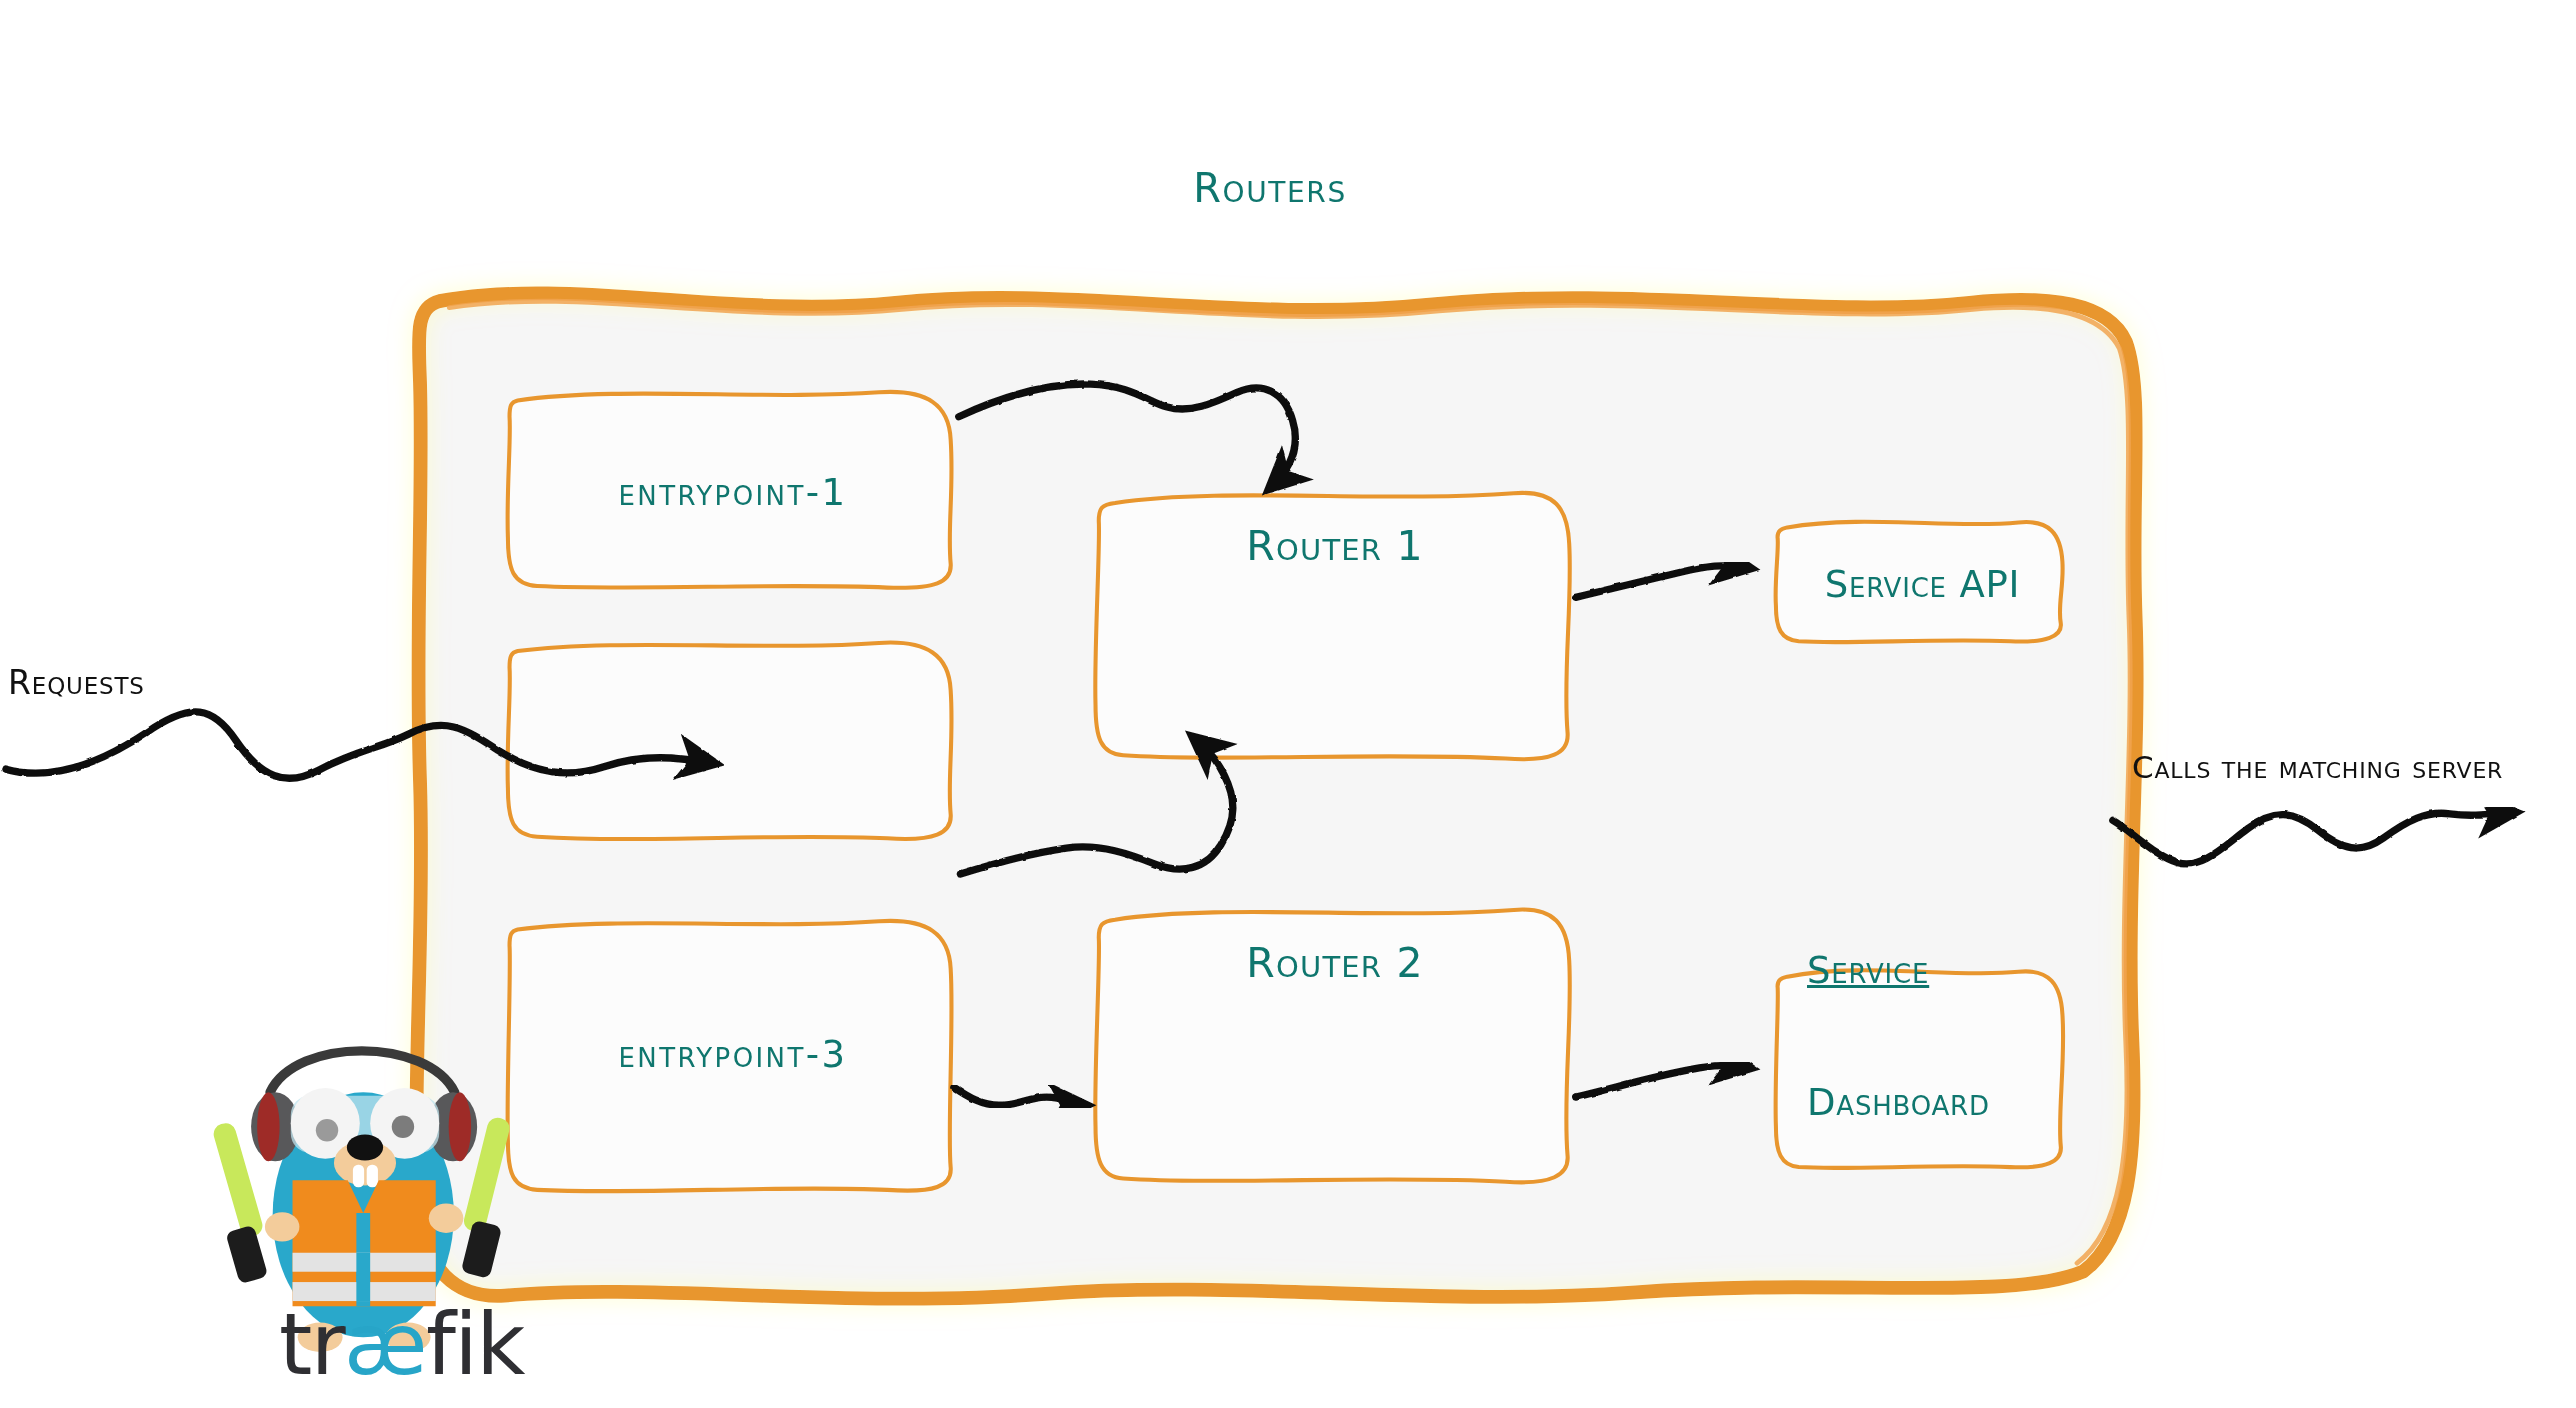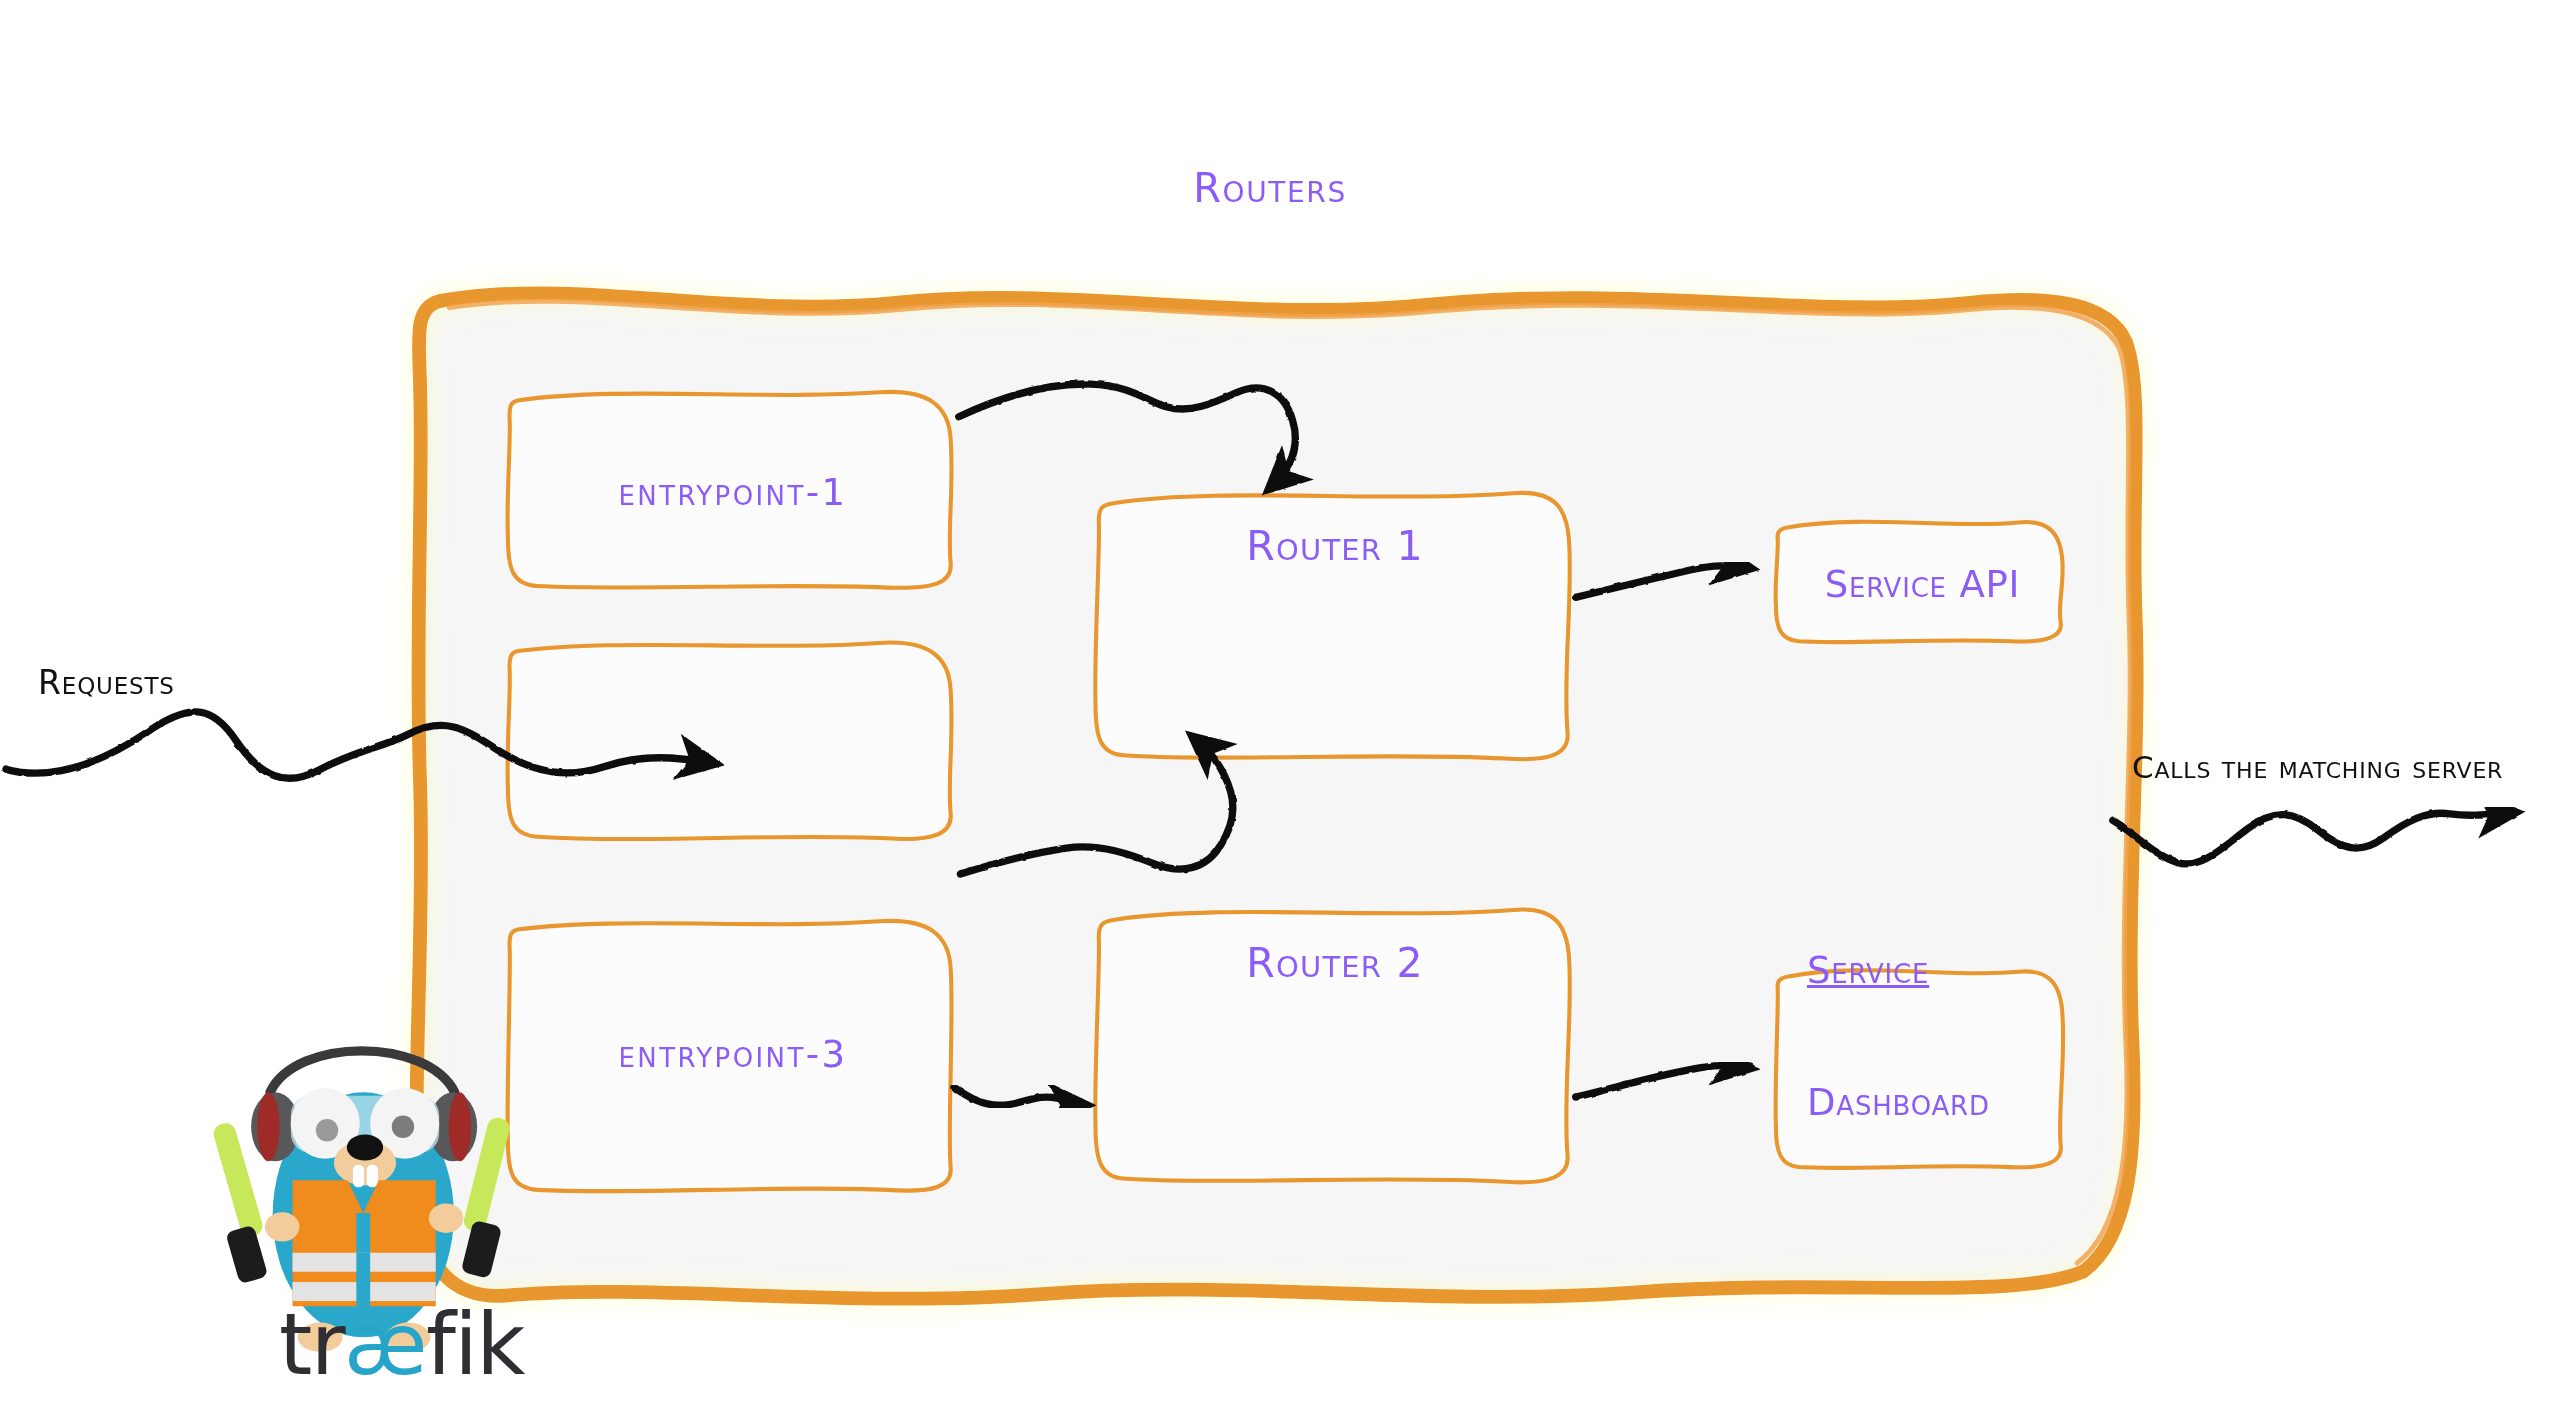--- a/index.html
+++ b/index.html
@@ -30,21 +30,21 @@
     font-variant: small-caps;
     white-space: nowrap;
     letter-spacing: 0.8px;
   }
   .node-label {
     position: absolute;
     display: flex;
     flex-direction: column;
     align-items: center;
     justify-content: center;
-    color: #8b5cf6;
+    color: #0f766e;
     font-family: "DejaVu Sans", sans-serif;
     font-variant: small-caps;
     text-align: center;
     pointer-events: none;
   }
   .title {
     font-size: 40px;
     letter-spacing: 1.6px;
   }
   .ep-text {
@@ -68,21 +68,20 @@
     font-size: 37px;
     letter-spacing: 0.8px;
   }
   .side-lbl {
     font-size: 31px;
     letter-spacing: 0.8px;
     text-align: center;
   }
   .side-lbl-lg {
     font-size: 33px;
-    margin-left: 30px;
   }
   .wordmark {
     position: absolute;
     font-family: "DejaVu Sans", sans-serif;
     font-size: 85px;
     font-weight: 400;
     letter-spacing: -1.6px;
     color: #2f2f33;
     line-height: 1;
     margin-left: 19px;

